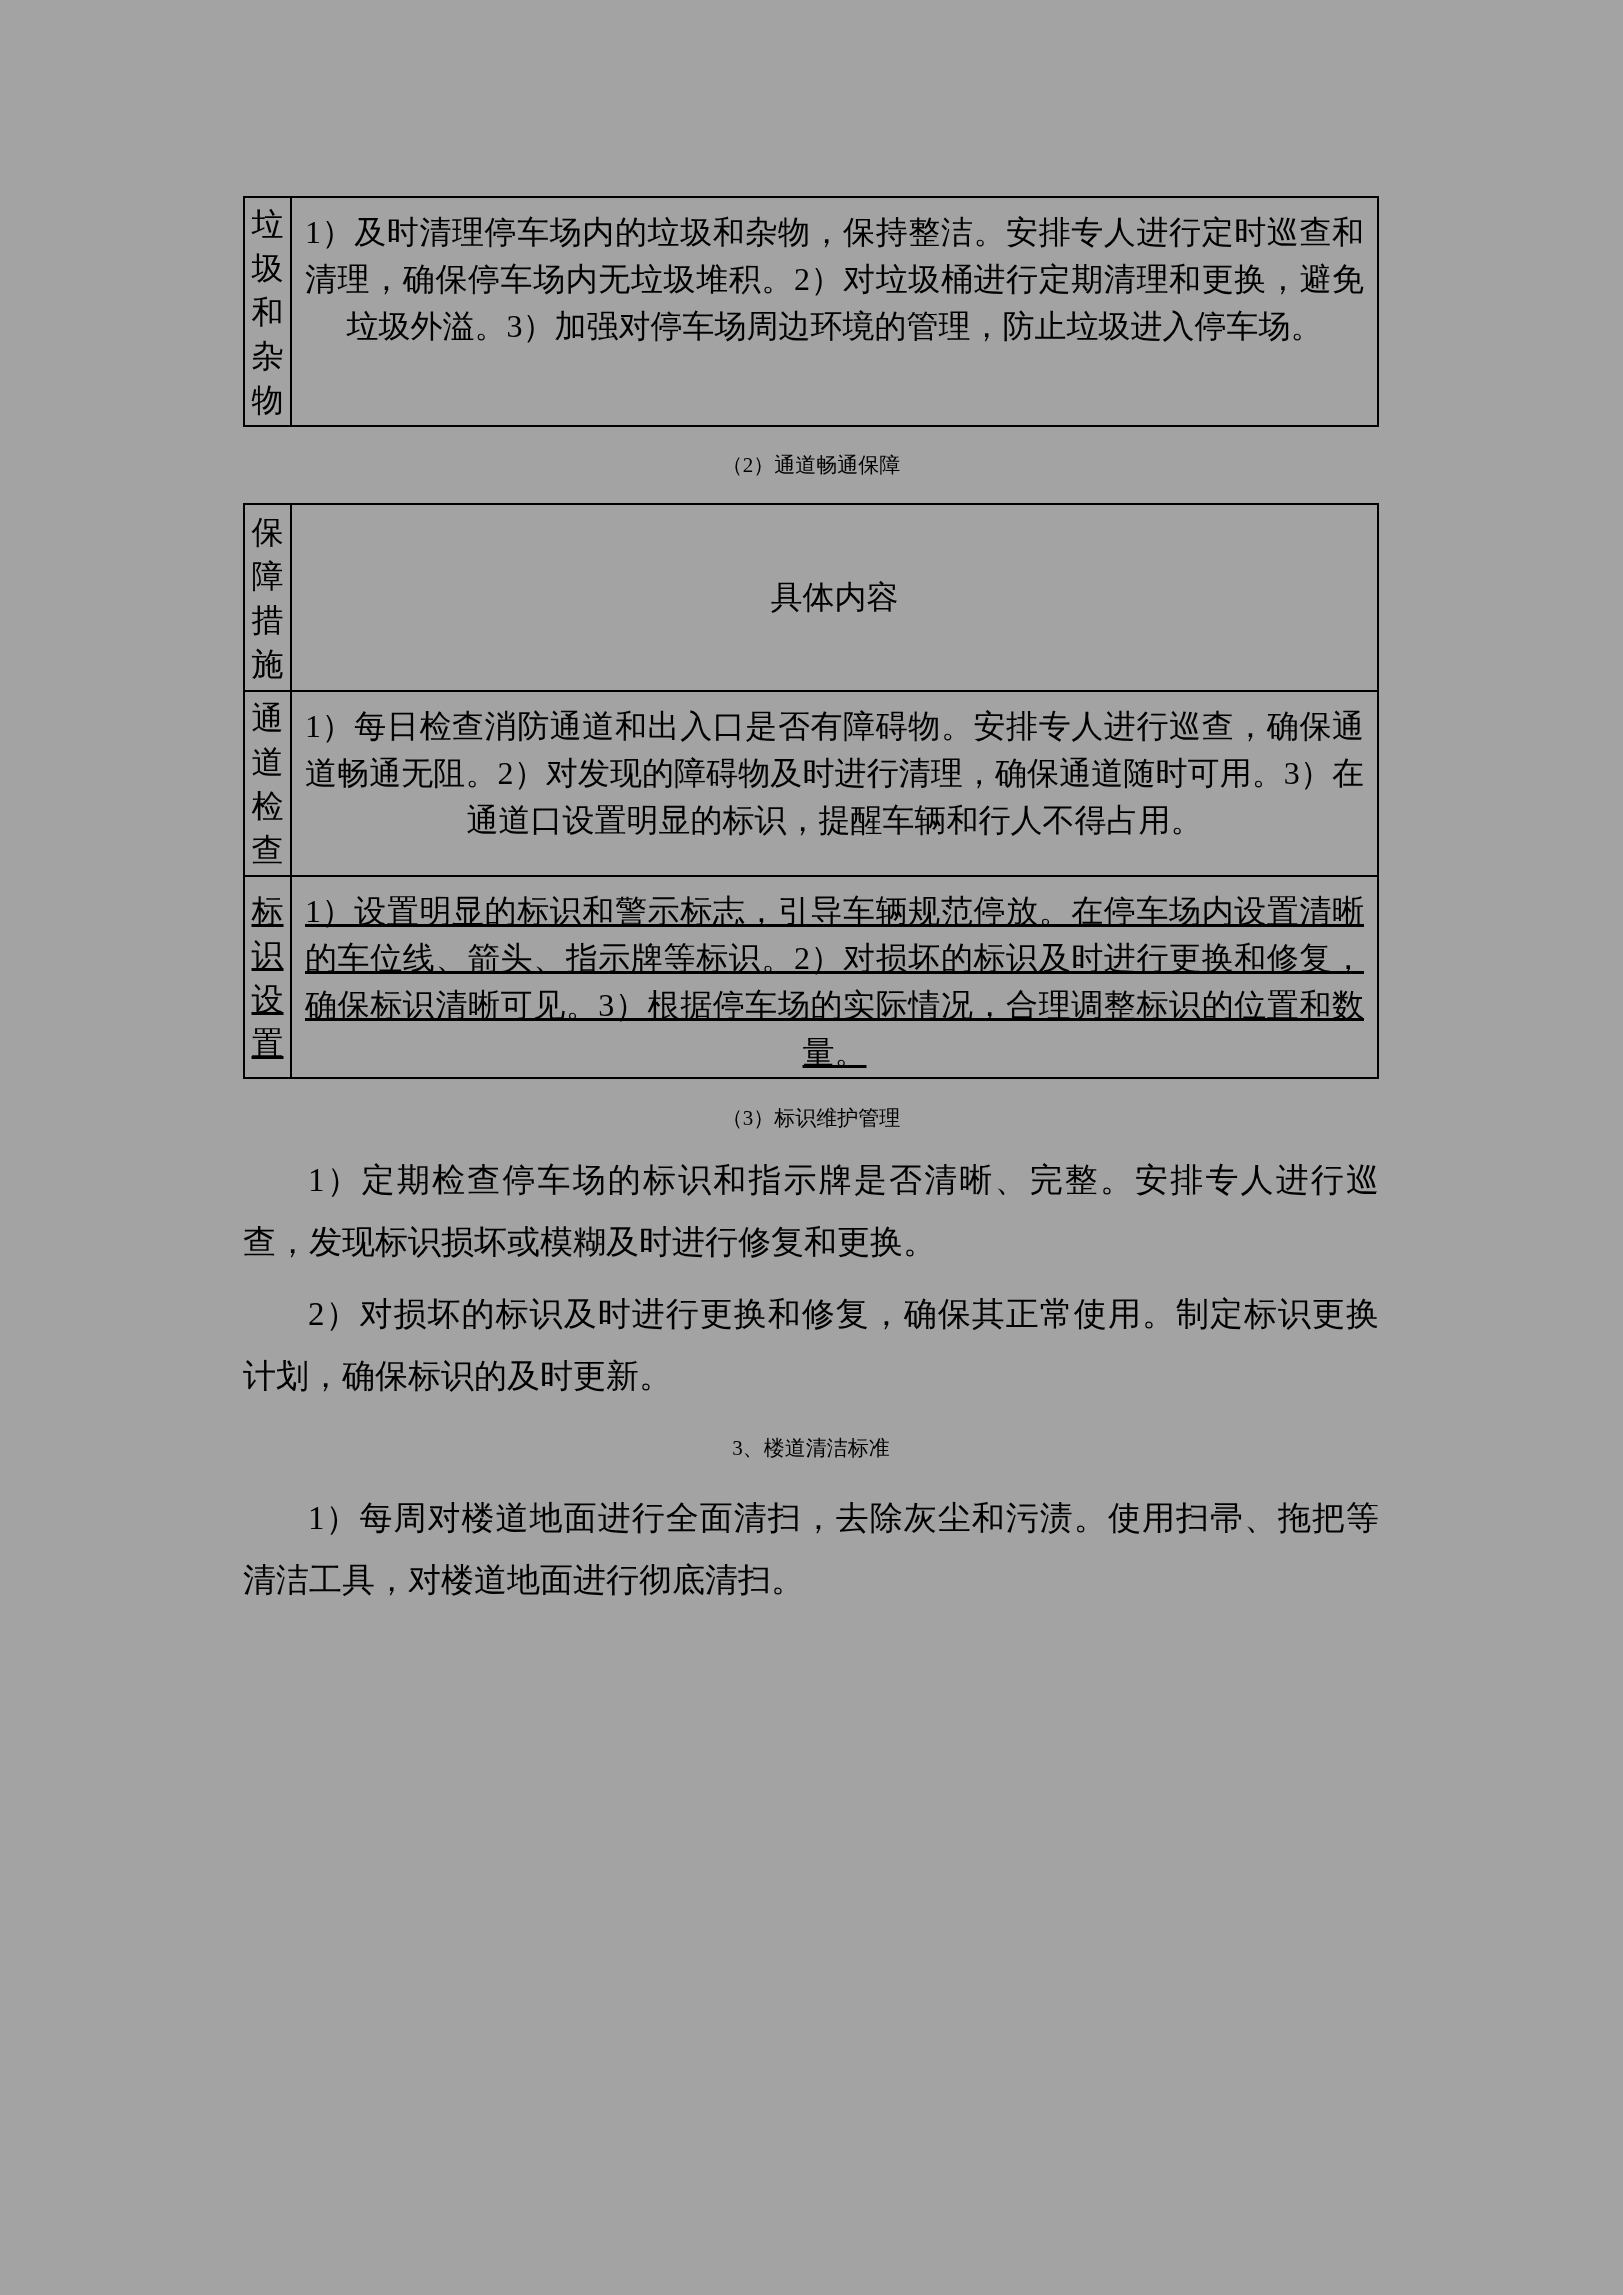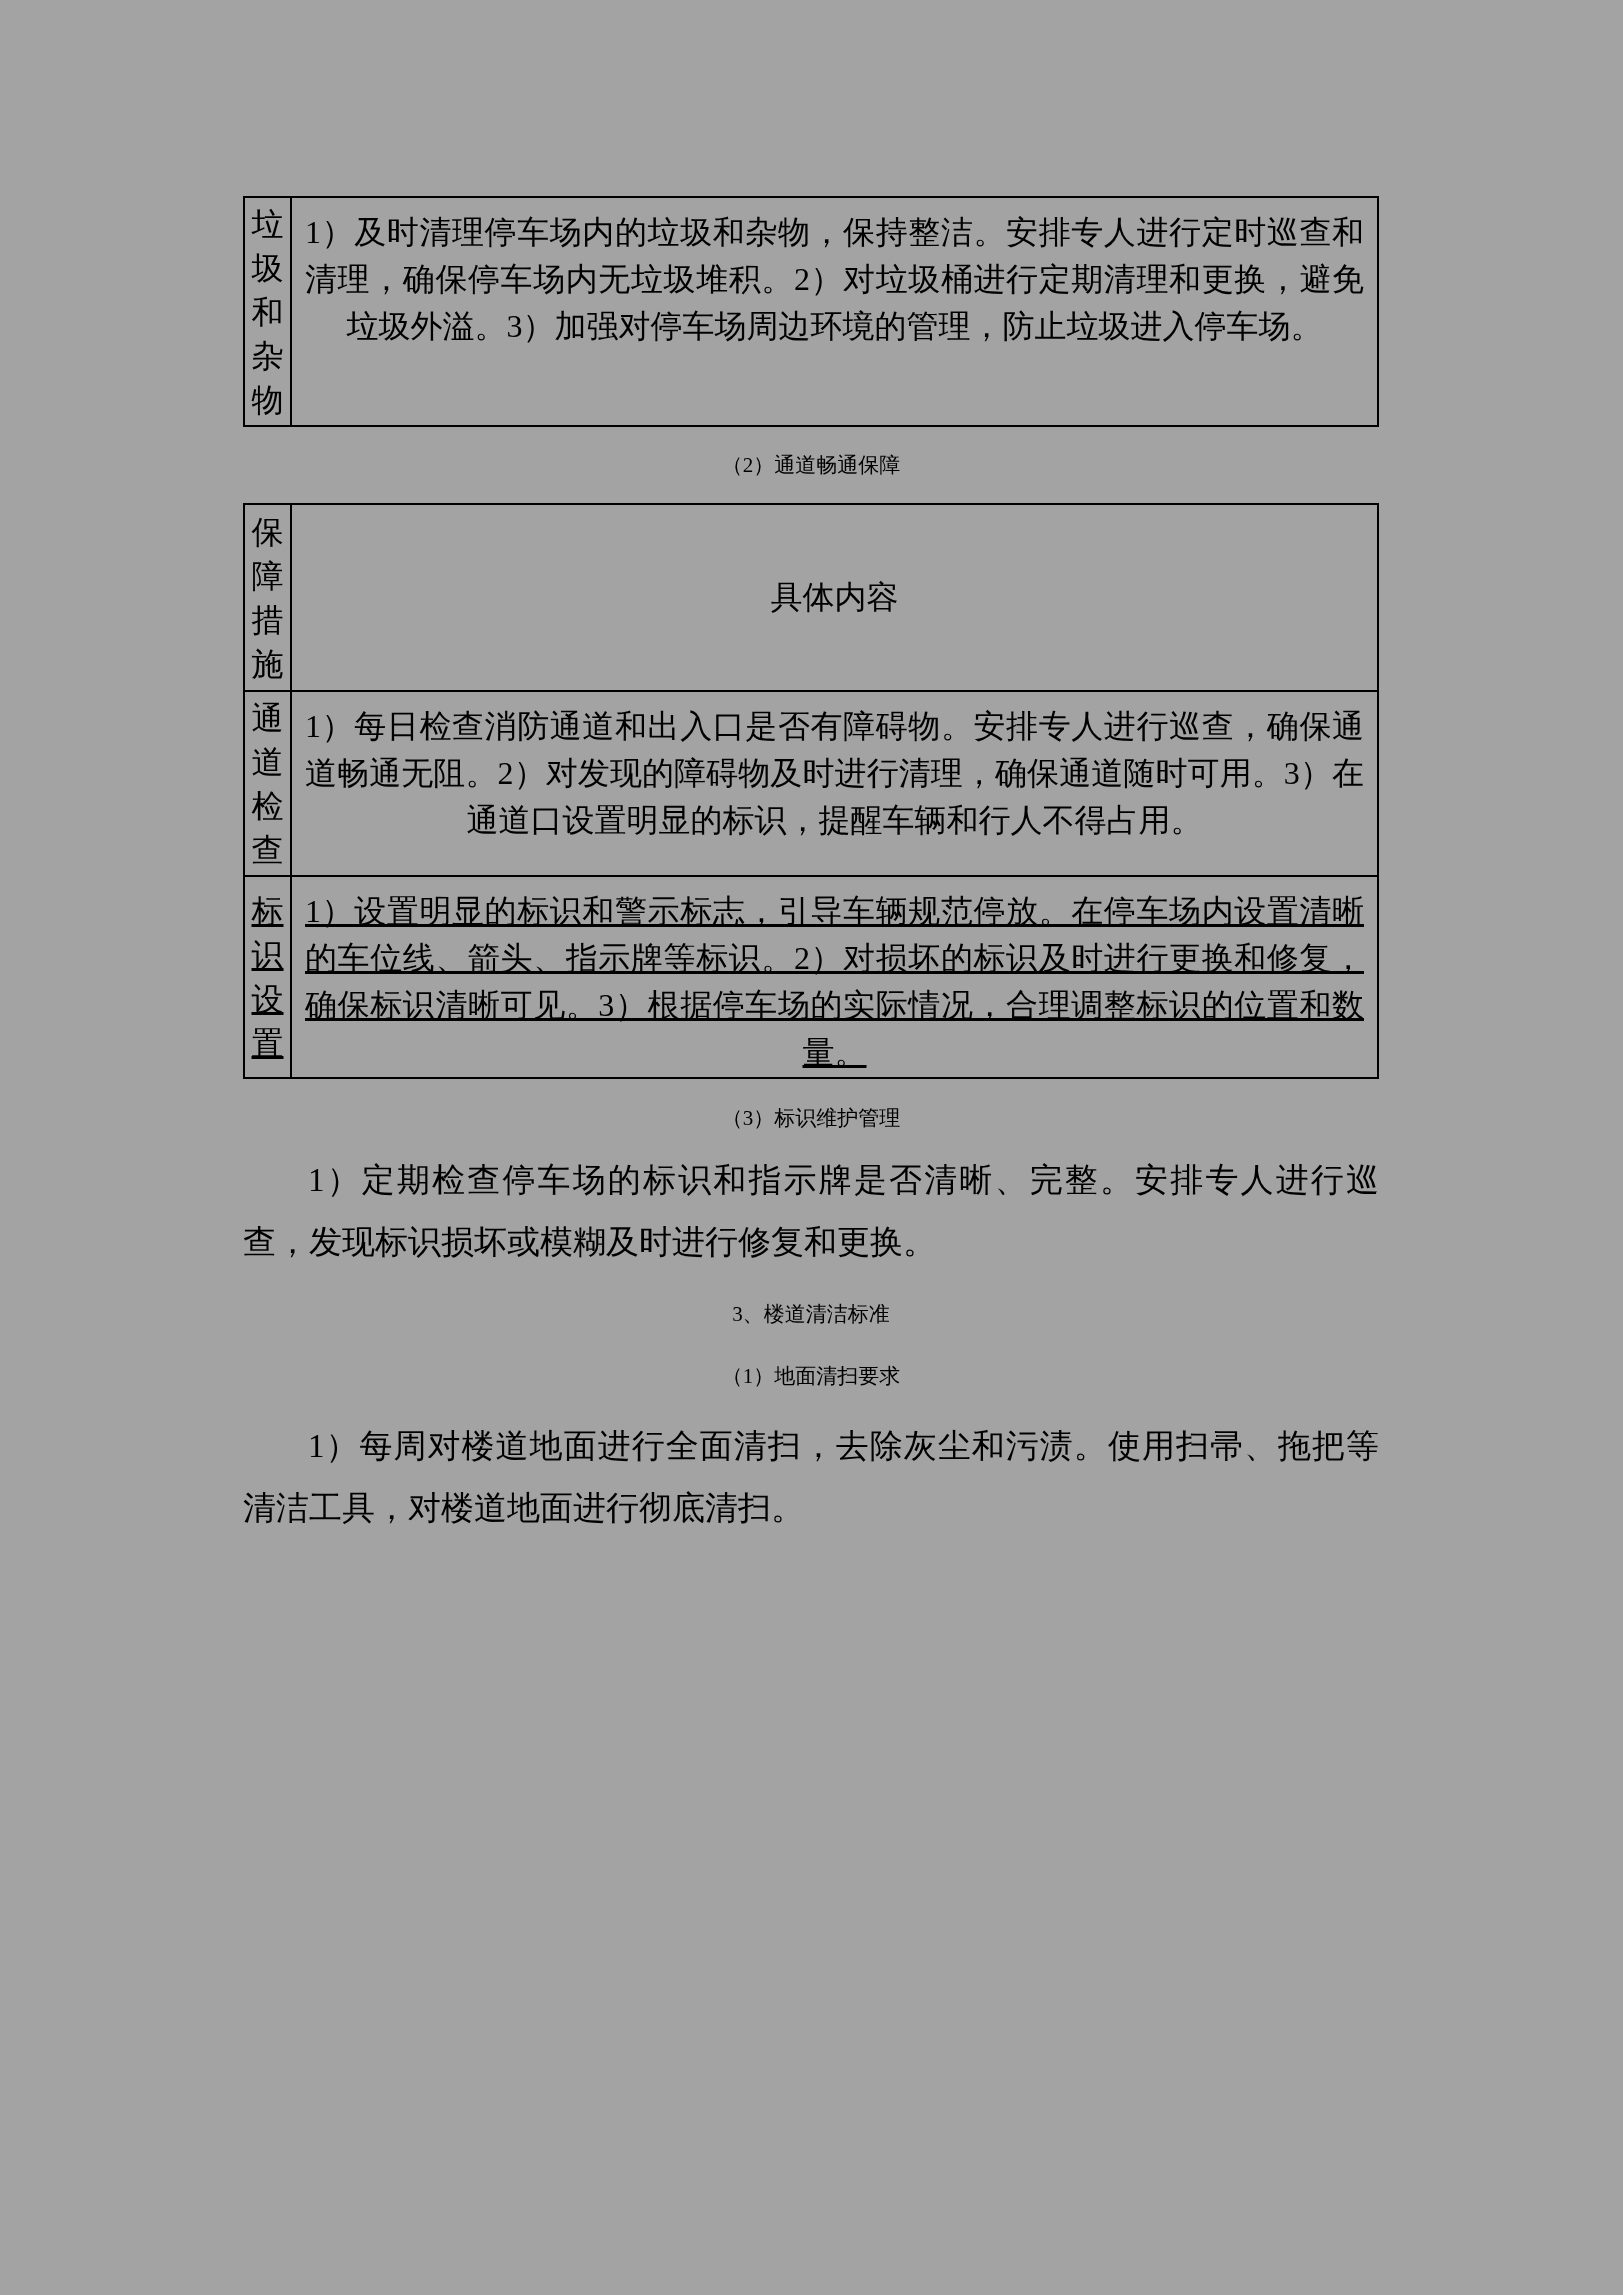--- a/index.html
+++ b/index.html
@@ -103,23 +103,23 @@
         <td class="rowhead">标识设置</td>
         <td class="cellbody">1）设置明显的标识和警示标志，引导车辆规范停放。在停车场内设置清晰的车位线、箭头、指示牌等标识。2）对损坏的标识及时进行更换和修复，确保标识清晰可见。3）根据停车场的实际情况，合理调整标识的位置和数量。</td>
       </tr>
     </tbody>
       </table>
 
     <div class="h-line mt12">（3）标识维护管理</div>
 
     <p class="para">1）定期检查停车场的标识和指示牌是否清晰、完整。安排专人进行巡查，发现标识损坏或模糊及时进行修复和更换。</p>
 
+    <p class="para mt15">2）对损坏的标识及时进行更换和修复，确保其正常使用。制定标识更换计划，确保标识的及时更新。</p>
 
 
     <div class="h-line mt15">3、楼道清洁标准</div>
 
-    <div class="h-line">（1）地面清扫要求</div>
 
     <p class="para mt12">1）每周对楼道地面进行全面清扫，去除灰尘和污渍。使用扫帚、拖把等清洁工具，对楼道地面进行彻底清扫。</p>
 
   </div>
 </div>
 
 
 </body></html>

